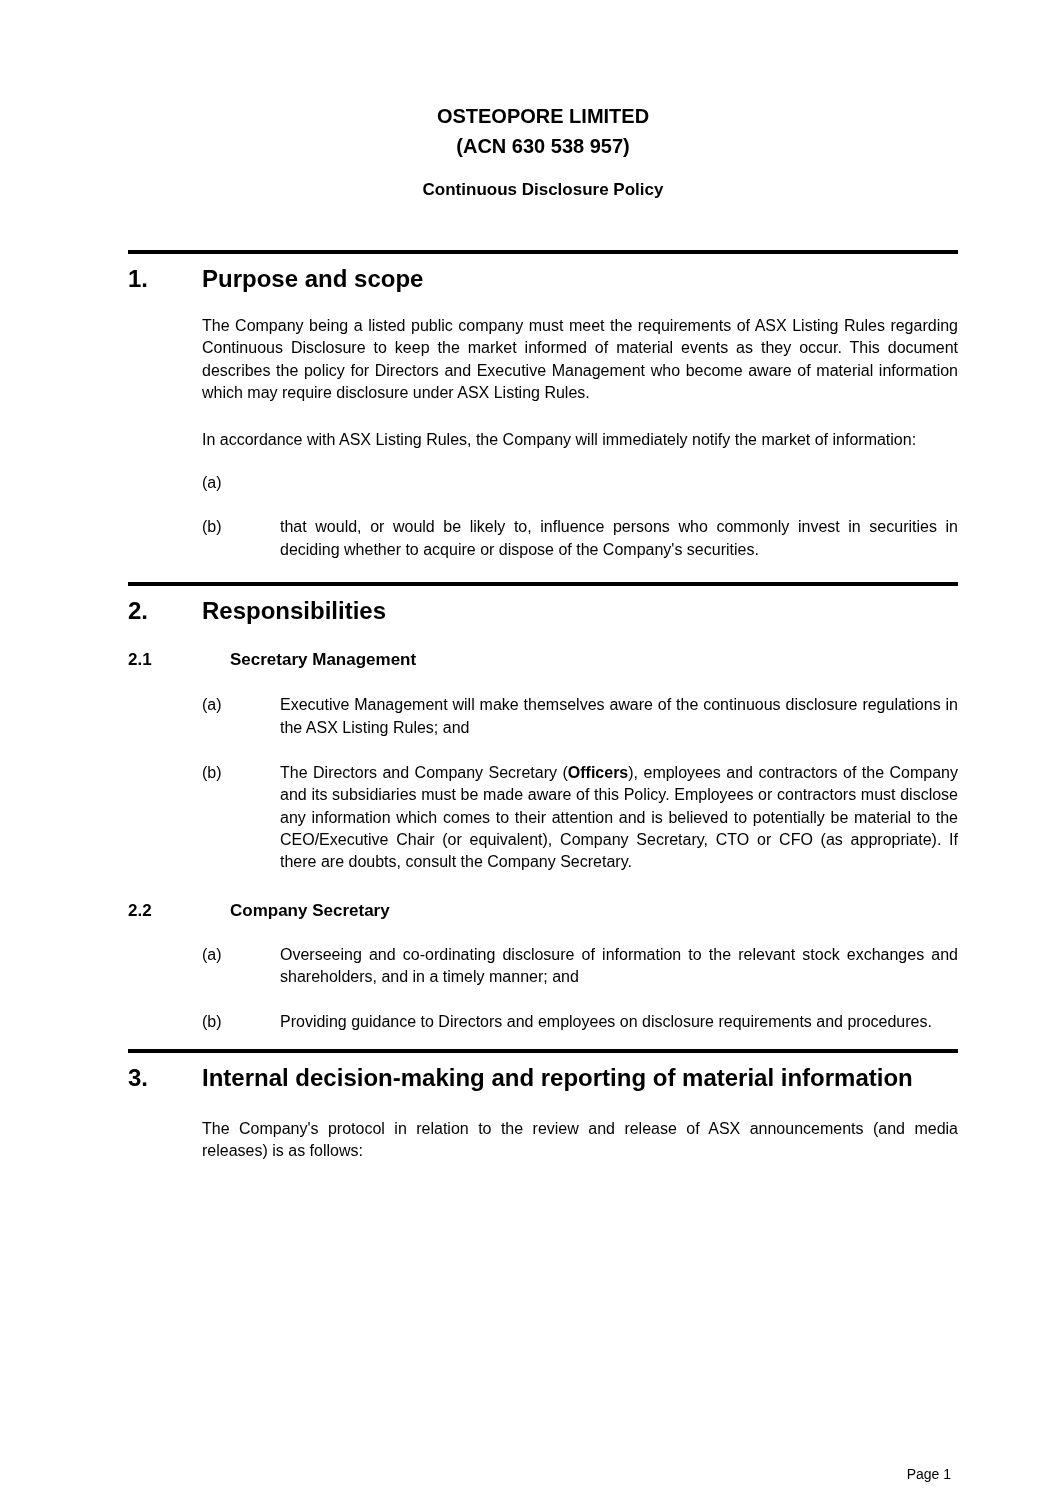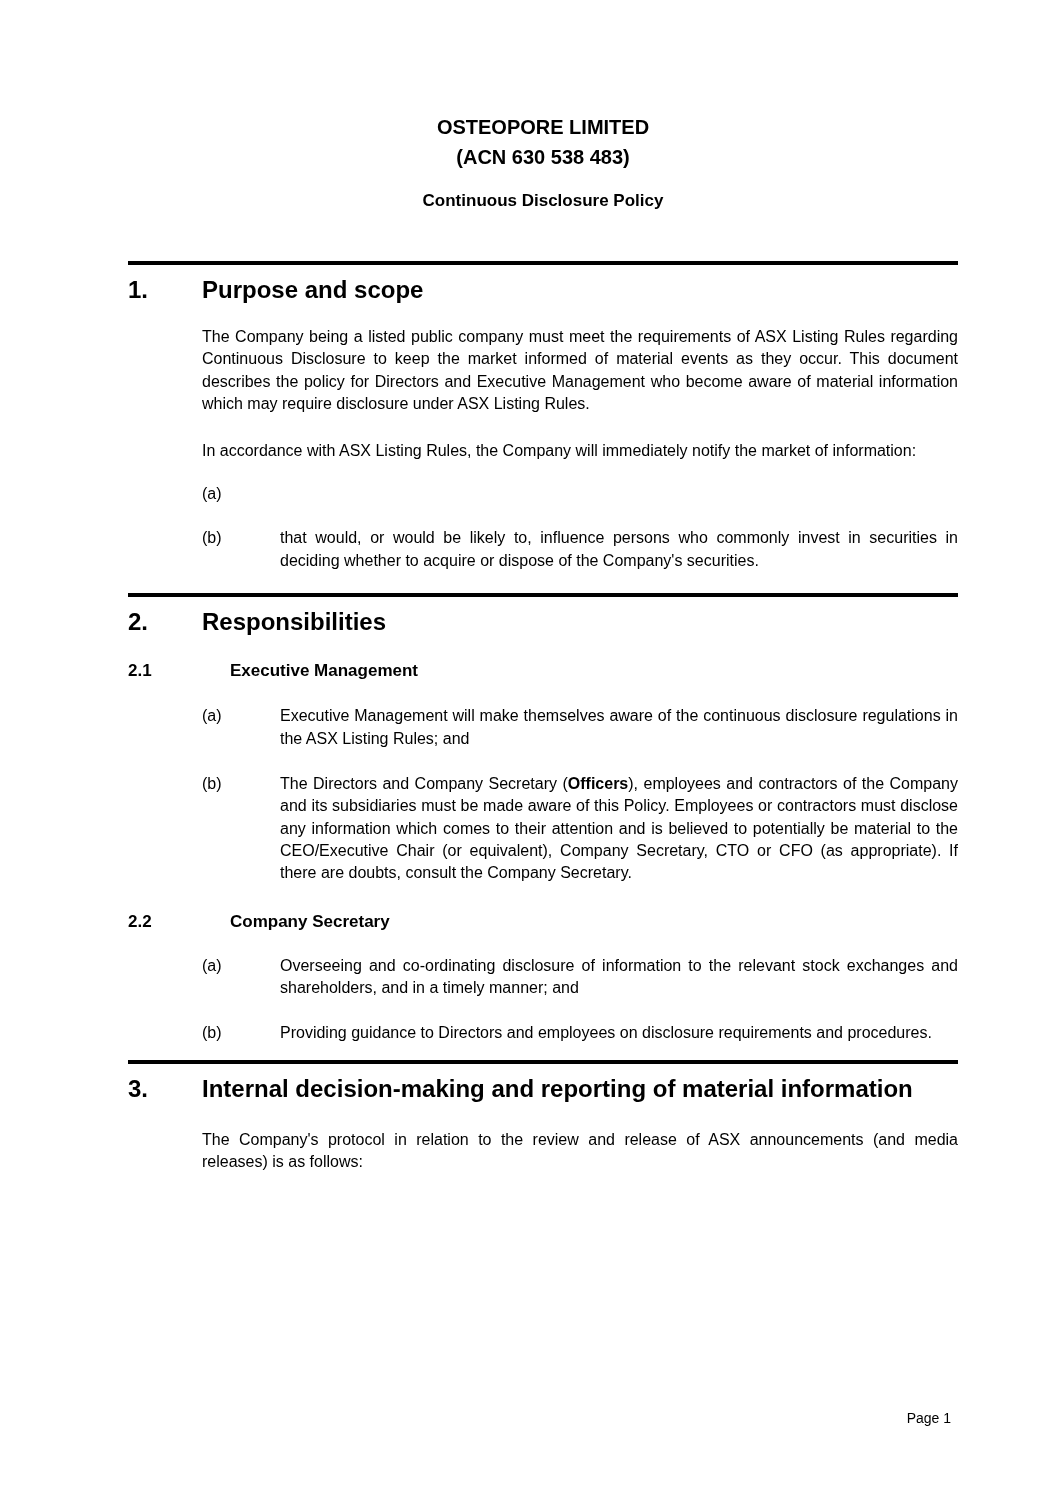--- a/index.html
+++ b/index.html
@@ -9,21 +9,21 @@
     height:1497px;
     background:#ffffff;
     font-family:"Liberation Sans", sans-serif;
     color:#000000;
     overflow:hidden;
   }
   .content {
     position:absolute;
     left:128px;
     width:830px;
-    top:11px;
+    top:0;
     font-size:16px;
     line-height:1.4;
   }
   .doc-header { margin-top:101px; text-align:center; }
   .company-title { font-size:20px; font-weight:700; line-height:30px; }
   .doc-subtitle  { font-size:17px; font-weight:700; line-height:24px; margin-top:17px; }
 
   .rule { height:0; border:none; border-top:4px solid #000; margin:0; }
   .rule.r1 { margin-top:48px; }
   .rule.r2 { margin-top:21px; }
@@ -48,36 +48,36 @@
   .li { display:flex; }
   .li.mt21 { margin-top:21px; }
   .li.mt22 { margin-top:22px; }
   .li.mt23 { margin-top:23px; }
   .li-label { width:78px; flex:none; }
   .li-text { flex:1; text-align:justify; }
   .bold { font-weight:700; }
 
   .page-footer {
     position:absolute;
-    top:1408px;
+    top:1464px;
     right:107px;
     font-size:14px;
     line-height:20px;
     padding-left:40px;
   }
 </style>
 </head>
 <body>
 
 <div class="page">
   <div class="content">
 
     <div class="doc-header">
       <div class="company-title">OSTEOPORE LIMITED</div>
-      <div class="company-title">(ACN 630 538 483)</div>
+      <div class="company-title">(ACN 630 538 957)</div>
       <div class="doc-subtitle">Continuous Disclosure Policy</div>
     </div>
 
     <div class="rule r1"></div>
 
     <div class="h1">
       <span class="h-num">1.</span>
       <span class="h-title">Purpose and scope</span>
     </div>
 
@@ -96,21 +96,21 @@
 
     <div class="rule r2"></div>
 
     <div class="h1">
       <span class="h-num">2.</span>
       <span class="h-title">Responsibilities</span>
     </div>
 
     <div class="hsub first">
       <span class="h-num">2.1</span>
-      <span class="h-title">Executive Management</span>
+      <span class="h-title">Secretary Management</span>
     </div>
 
     <div class="indent">
       <div class="li mt22">
         <span class="li-label">(a)</span>
         <span class="li-text">Executive Management will make themselves aware of the continuous disclosure regulations in the ASX Listing Rules; and</span>
       </div>
       <div class="li mt23">
         <span class="li-label">(b)</span>
         <span class="li-text"><span>The Directors and Company Secretary (</span><span class="bold">Officers</span><span>), employees and contractors of the Company and its subsidiaries must be made aware of this Policy. Employees or contractors must disclose any information which comes to their attention and is believed to potentially be material to the CEO/Executive Chair (or equivalent), Company Secretary, CTO or CFO (as appropriate). If there are doubts, consult the Company Secretary.</span></span>

